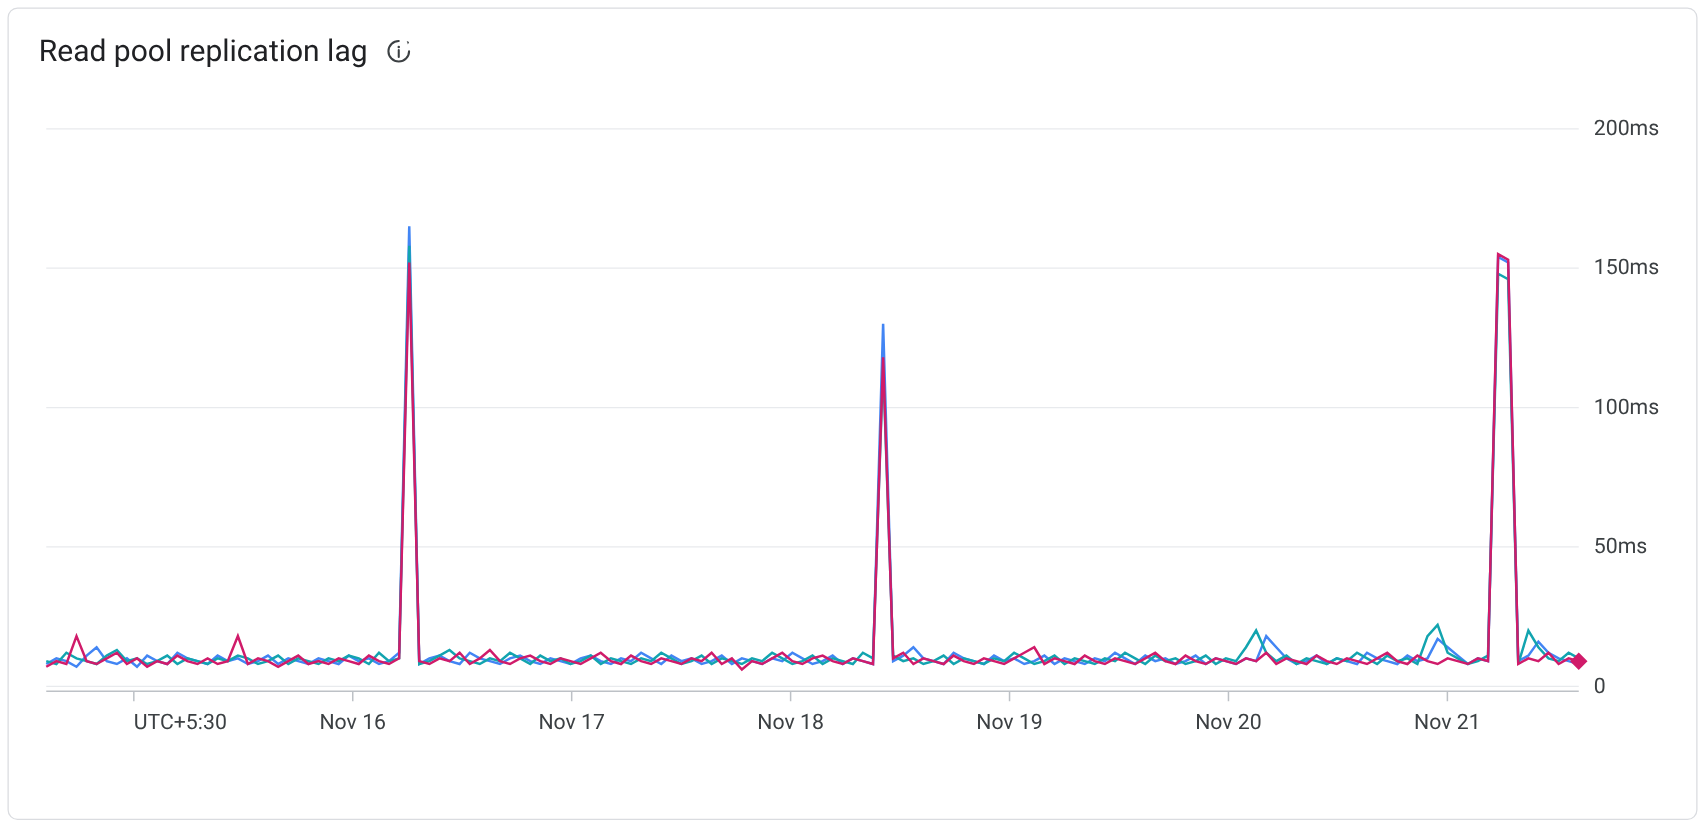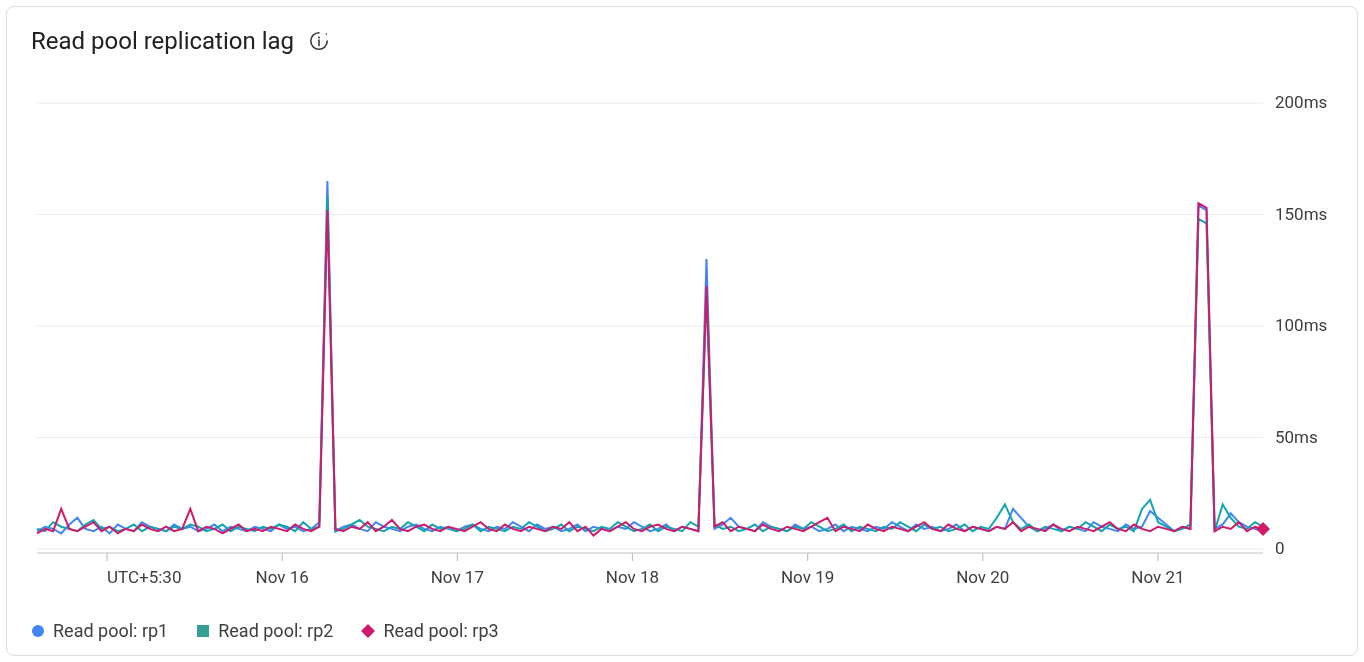--- a/index.html
+++ b/index.html
@@ -112,34 +112,14 @@
         <text x="951.7714285714286" y="506" class="tick-text" text-anchor="middle">Nov 20</text>
         <line x1="1126.9142857142858" x2="1126.9142857142858" y1="476" y2="484" class="axis-line"></line>
         <text x="1126.9142857142858" y="506" class="tick-text" text-anchor="middle">Nov 21</text>
         <path d="M6.0 454.2 L14.1 449.7 L22.1 451.9 L30.2 456.4 L38.3 447.5 L46.3 440.8 L54.4 451.9 L62.5 454.2 L70.5 449.7 L78.6 456.4 L86.7 447.5 L94.7 451.9 L102.8 454.2 L110.9 445.2 L118.9 449.7 L127.0 451.9 L135.1 454.2 L143.1 447.5 L151.2 451.9 L159.3 449.7 L167.3 454.2 L175.4 451.9 L183.4 447.5 L191.5 454.2 L199.6 449.7 L207.6 451.9 L215.7 454.2 L223.8 449.7 L231.8 451.9 L239.9 454.2 L248.0 447.5 L256.0 451.9 L264.1 449.7 L272.2 454.2 L280.2 451.9 L288.3 445.2 L296.4 104.1 L304.4 454.2 L312.5 449.7 L320.6 447.5 L328.6 451.9 L336.7 454.2 L344.8 445.2 L352.8 449.7 L360.9 451.9 L369.0 454.2 L377.0 449.7 L385.1 447.5 L393.2 451.9 L401.2 454.2 L409.3 449.7 L417.4 451.9 L425.4 454.2 L433.5 449.7 L441.6 447.5 L449.6 451.9 L457.7 454.2 L465.8 449.7 L473.8 451.9 L481.9 445.2 L489.9 449.7 L498.0 454.2 L506.1 447.5 L514.1 451.9 L522.2 449.7 L530.3 454.2 L538.3 451.9 L546.4 447.5 L554.5 454.2 L562.5 449.7 L570.6 451.9 L578.7 454.2 L586.7 449.7 L594.8 451.9 L602.9 445.2 L610.9 449.7 L619.0 454.2 L627.1 451.9 L635.1 447.5 L643.2 454.2 L651.3 449.7 L659.3 451.9 L667.4 454.2 L675.5 182.1 L683.5 451.9 L691.6 447.5 L699.7 440.8 L707.7 449.7 L715.8 451.9 L723.9 454.2 L731.9 445.2 L740.0 449.7 L748.1 451.9 L756.1 454.2 L764.2 447.5 L772.3 451.9 L780.3 449.7 L788.4 454.2 L796.4 451.9 L804.5 447.5 L812.6 454.2 L820.6 449.7 L828.7 451.9 L836.8 454.2 L844.8 449.7 L852.9 451.9 L861.0 445.2 L869.0 449.7 L877.1 454.2 L885.2 447.5 L893.2 451.9 L901.3 449.7 L909.4 454.2 L917.4 451.9 L925.5 447.5 L933.6 454.2 L941.6 449.7 L949.7 451.9 L957.8 454.2 L965.8 449.7 L973.9 451.9 L982.0 431.9 L990.0 440.8 L998.1 449.7 L1006.2 454.2 L1014.2 451.9 L1022.3 447.5 L1030.4 454.2 L1038.4 449.7 L1046.5 451.9 L1054.6 454.2 L1062.6 445.2 L1070.7 449.7 L1078.8 451.9 L1086.8 454.2 L1094.9 447.5 L1102.9 451.9 L1111.0 449.7 L1119.1 434.1 L1127.1 440.8 L1135.2 447.5 L1143.3 454.2 L1151.3 449.7 L1159.4 451.9 L1167.5 128.6 L1175.5 133.0 L1183.6 451.9 L1191.7 447.5 L1199.7 436.3 L1207.8 445.2 L1215.9 449.7 L1223.9 451.9 L1232.0 454.2 " class="series" stroke="#4285f4"></path>
         <path d="M6.0 451.9 L14.1 454.2 L22.1 445.2 L30.2 449.7 L38.3 451.9 L46.3 454.2 L54.4 447.5 L62.5 443.0 L70.5 451.9 L78.6 449.7 L86.7 454.2 L94.7 451.9 L102.8 447.5 L110.9 454.2 L118.9 449.7 L127.0 451.9 L135.1 454.2 L143.1 449.7 L151.2 451.9 L159.3 447.5 L167.3 449.7 L175.4 454.2 L183.4 451.9 L191.5 447.5 L199.6 454.2 L207.6 449.7 L215.7 451.9 L223.8 454.2 L231.8 449.7 L239.9 451.9 L248.0 447.5 L256.0 449.7 L264.1 454.2 L272.2 445.2 L280.2 451.9 L288.3 449.7 L296.4 119.7 L304.4 454.2 L312.5 451.9 L320.6 447.5 L328.6 443.0 L336.7 449.7 L344.8 451.9 L352.8 454.2 L360.9 449.7 L369.0 451.9 L377.0 445.2 L385.1 449.7 L393.2 454.2 L401.2 447.5 L409.3 451.9 L417.4 449.7 L425.4 454.2 L433.5 451.9 L441.6 447.5 L449.6 454.2 L457.7 449.7 L465.8 451.9 L473.8 454.2 L481.9 449.7 L489.9 451.9 L498.0 445.2 L506.1 449.7 L514.1 454.2 L522.2 451.9 L530.3 447.5 L538.3 454.2 L546.4 449.7 L554.5 451.9 L562.5 454.2 L570.6 449.7 L578.7 451.9 L586.7 445.2 L594.8 449.7 L602.9 454.2 L610.9 451.9 L619.0 447.5 L627.1 454.2 L635.1 449.7 L643.2 451.9 L651.3 454.2 L659.3 445.2 L667.4 449.7 L675.5 215.6 L683.5 447.5 L691.6 451.9 L699.7 449.7 L707.7 454.2 L715.8 451.9 L723.9 447.5 L731.9 454.2 L740.0 449.7 L748.1 451.9 L756.1 454.2 L764.2 449.7 L772.3 451.9 L780.3 445.2 L788.4 449.7 L796.4 454.2 L804.5 451.9 L812.6 447.5 L820.6 454.2 L828.7 449.7 L836.8 451.9 L844.8 454.2 L852.9 449.7 L861.0 451.9 L869.0 445.2 L877.1 449.7 L885.2 454.2 L893.2 447.5 L901.3 451.9 L909.4 449.7 L917.4 454.2 L925.5 451.9 L933.6 447.5 L941.6 454.2 L949.7 449.7 L957.8 451.9 L965.8 440.8 L973.9 427.4 L982.0 445.2 L990.0 451.9 L998.1 447.5 L1006.2 454.2 L1014.2 449.7 L1022.3 451.9 L1030.4 454.2 L1038.4 449.7 L1046.5 451.9 L1054.6 445.2 L1062.6 449.7 L1070.7 454.2 L1078.8 447.5 L1086.8 451.9 L1094.9 449.7 L1102.9 454.2 L1111.0 431.9 L1119.1 422.9 L1127.1 445.2 L1135.2 449.7 L1143.3 454.2 L1151.3 451.9 L1159.4 447.5 L1167.5 142.0 L1175.5 146.4 L1183.6 454.2 L1191.7 427.4 L1199.7 440.8 L1207.8 449.7 L1215.9 451.9 L1223.9 445.2 L1232.0 449.7 " class="series" stroke="#12a4af"></path>
         <path d="M6.0 456.4 L14.1 451.9 L22.1 454.2 L30.2 431.9 L38.3 451.9 L46.3 454.2 L54.4 449.7 L62.5 445.2 L70.5 454.2 L78.6 449.7 L86.7 456.4 L94.7 451.9 L102.8 454.2 L110.9 447.5 L118.9 451.9 L127.0 454.2 L135.1 449.7 L143.1 454.2 L151.2 451.9 L159.3 431.9 L167.3 454.2 L175.4 449.7 L183.4 451.9 L191.5 456.4 L199.6 451.9 L207.6 447.5 L215.7 454.2 L223.8 451.9 L231.8 454.2 L239.9 449.7 L248.0 451.9 L256.0 454.2 L264.1 447.5 L272.2 451.9 L280.2 454.2 L288.3 449.7 L296.4 133.0 L304.4 451.9 L312.5 454.2 L320.6 449.7 L328.6 451.9 L336.7 445.2 L344.8 454.2 L352.8 449.7 L360.9 443.0 L369.0 451.9 L377.0 454.2 L385.1 449.7 L393.2 447.5 L401.2 451.9 L409.3 454.2 L417.4 449.7 L425.4 451.9 L433.5 454.2 L441.6 449.7 L449.6 445.2 L457.7 451.9 L465.8 454.2 L473.8 447.5 L481.9 451.9 L489.9 454.2 L498.0 449.7 L506.1 451.9 L514.1 454.2 L522.2 449.7 L530.3 451.9 L538.3 445.2 L546.4 454.2 L554.5 449.7 L562.5 458.6 L570.6 451.9 L578.7 454.2 L586.7 449.7 L594.8 445.2 L602.9 451.9 L610.9 454.2 L619.0 449.7 L627.1 447.5 L635.1 451.9 L643.2 454.2 L651.3 449.7 L659.3 451.9 L667.4 454.2 L675.5 208.9 L683.5 449.7 L691.6 445.2 L699.7 454.2 L707.7 449.7 L715.8 451.9 L723.9 454.2 L731.9 447.5 L740.0 451.9 L748.1 454.2 L756.1 449.7 L764.2 451.9 L772.3 454.2 L780.3 449.7 L788.4 445.2 L796.4 440.8 L804.5 454.2 L812.6 449.7 L820.6 451.9 L828.7 454.2 L836.8 447.5 L844.8 451.9 L852.9 454.2 L861.0 449.7 L869.0 451.9 L877.1 454.2 L885.2 449.7 L893.2 445.2 L901.3 451.9 L909.4 454.2 L917.4 447.5 L925.5 451.9 L933.6 454.2 L941.6 449.7 L949.7 451.9 L957.8 454.2 L965.8 449.7 L973.9 451.9 L982.0 445.2 L990.0 454.2 L998.1 449.7 L1006.2 451.9 L1014.2 454.2 L1022.3 447.5 L1030.4 451.9 L1038.4 454.2 L1046.5 449.7 L1054.6 451.9 L1062.6 454.2 L1070.7 449.7 L1078.8 445.2 L1086.8 451.9 L1094.9 454.2 L1102.9 447.5 L1111.0 451.9 L1119.1 454.2 L1127.1 449.7 L1135.2 451.9 L1143.3 454.2 L1151.3 449.7 L1159.4 451.9 L1167.5 126.3 L1175.5 130.8 L1183.6 454.2 L1191.7 449.7 L1199.7 451.9 L1207.8 445.2 L1215.9 454.2 L1223.9 449.7 L1232.0 451.9 " class="series" stroke="#d01b6a"></path>
         <polygon points="1232,444.93 1239,451.93 1232,458.93 1225,451.93" fill="#d01b6a"></polygon>
       </svg>
   </div>
 
-  <div class="legend">
-    <div class="legend-item">
-      <svg class="swatch" viewBox="0 0 14 14">
-          <circle cx="7" cy="7" r="6" id="sw0" fill="#4285f4"></circle>
-        </svg>
-      <span>Read pool: rp1</span>
-    </div>
-    <div class="legend-item">
-      <svg class="swatch" viewBox="0 0 14 14">
-          <rect x="1" y="1" width="12" height="12" id="sw1" fill="#34a094"></rect>
-        </svg>
-      <span>Read pool: rp2</span>
-    </div>
-    <div class="legend-item">
-      <svg class="swatch" viewBox="0 0 14 14">
-          <polygon points="7,0 14,7 7,14 0,7" id="sw2" fill="#d01b6a"></polygon>
-        </svg>
-      <span>Read pool: rp3</span>
-    </div>
-  </div>
 
 </div>
 
 </body></html>

